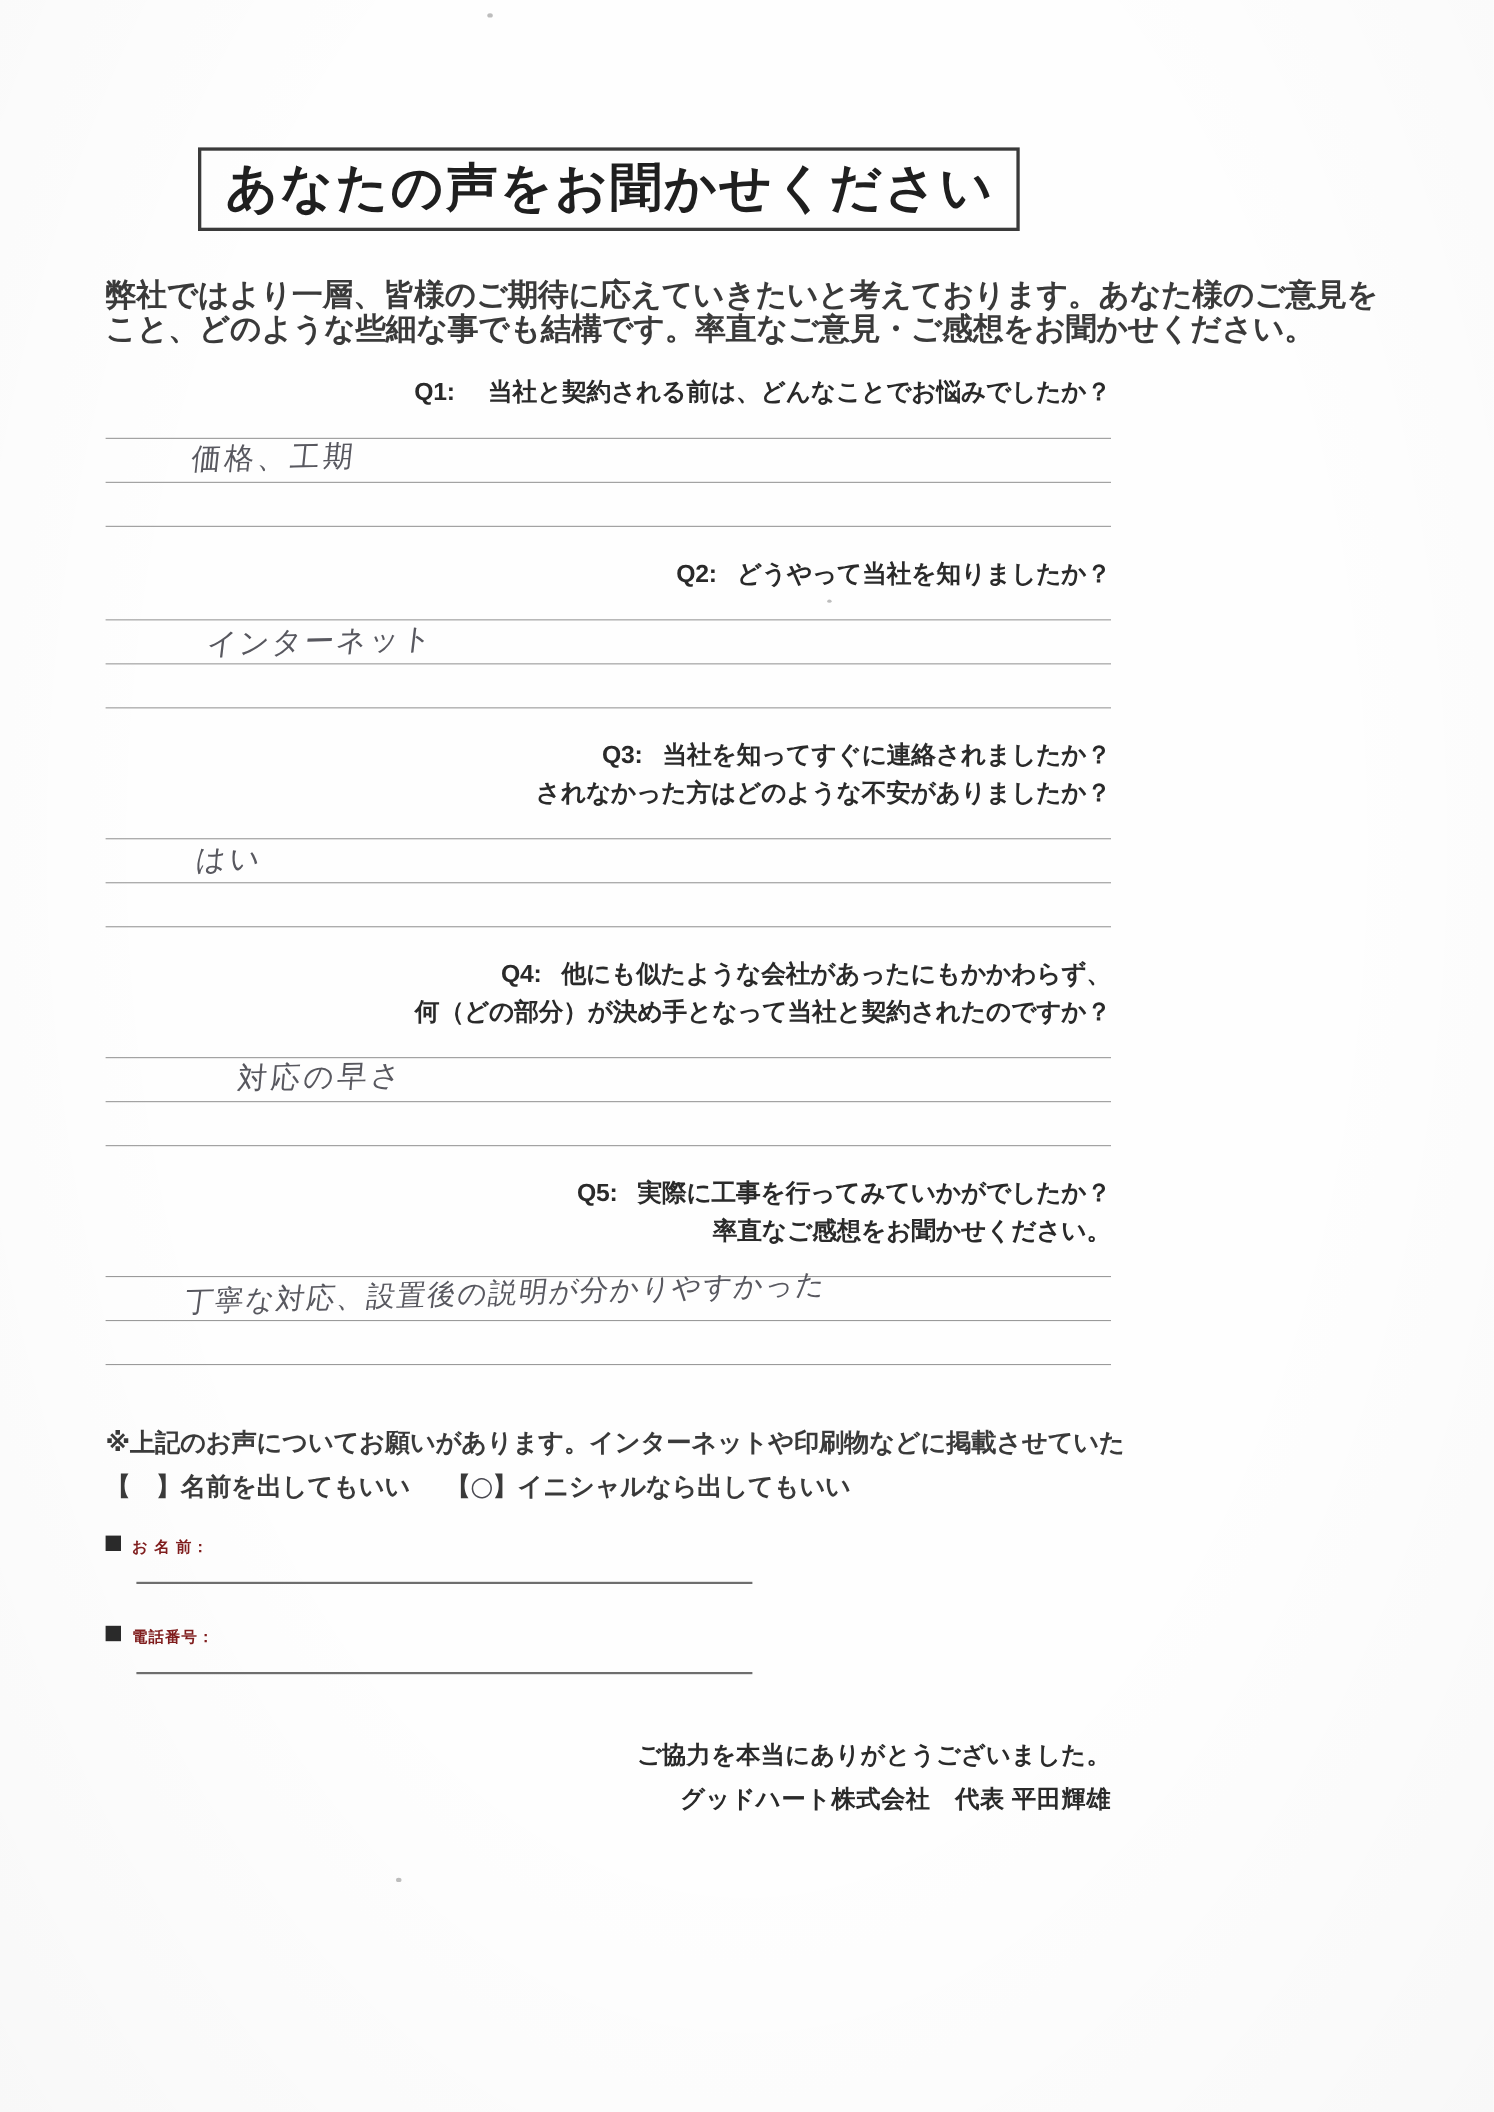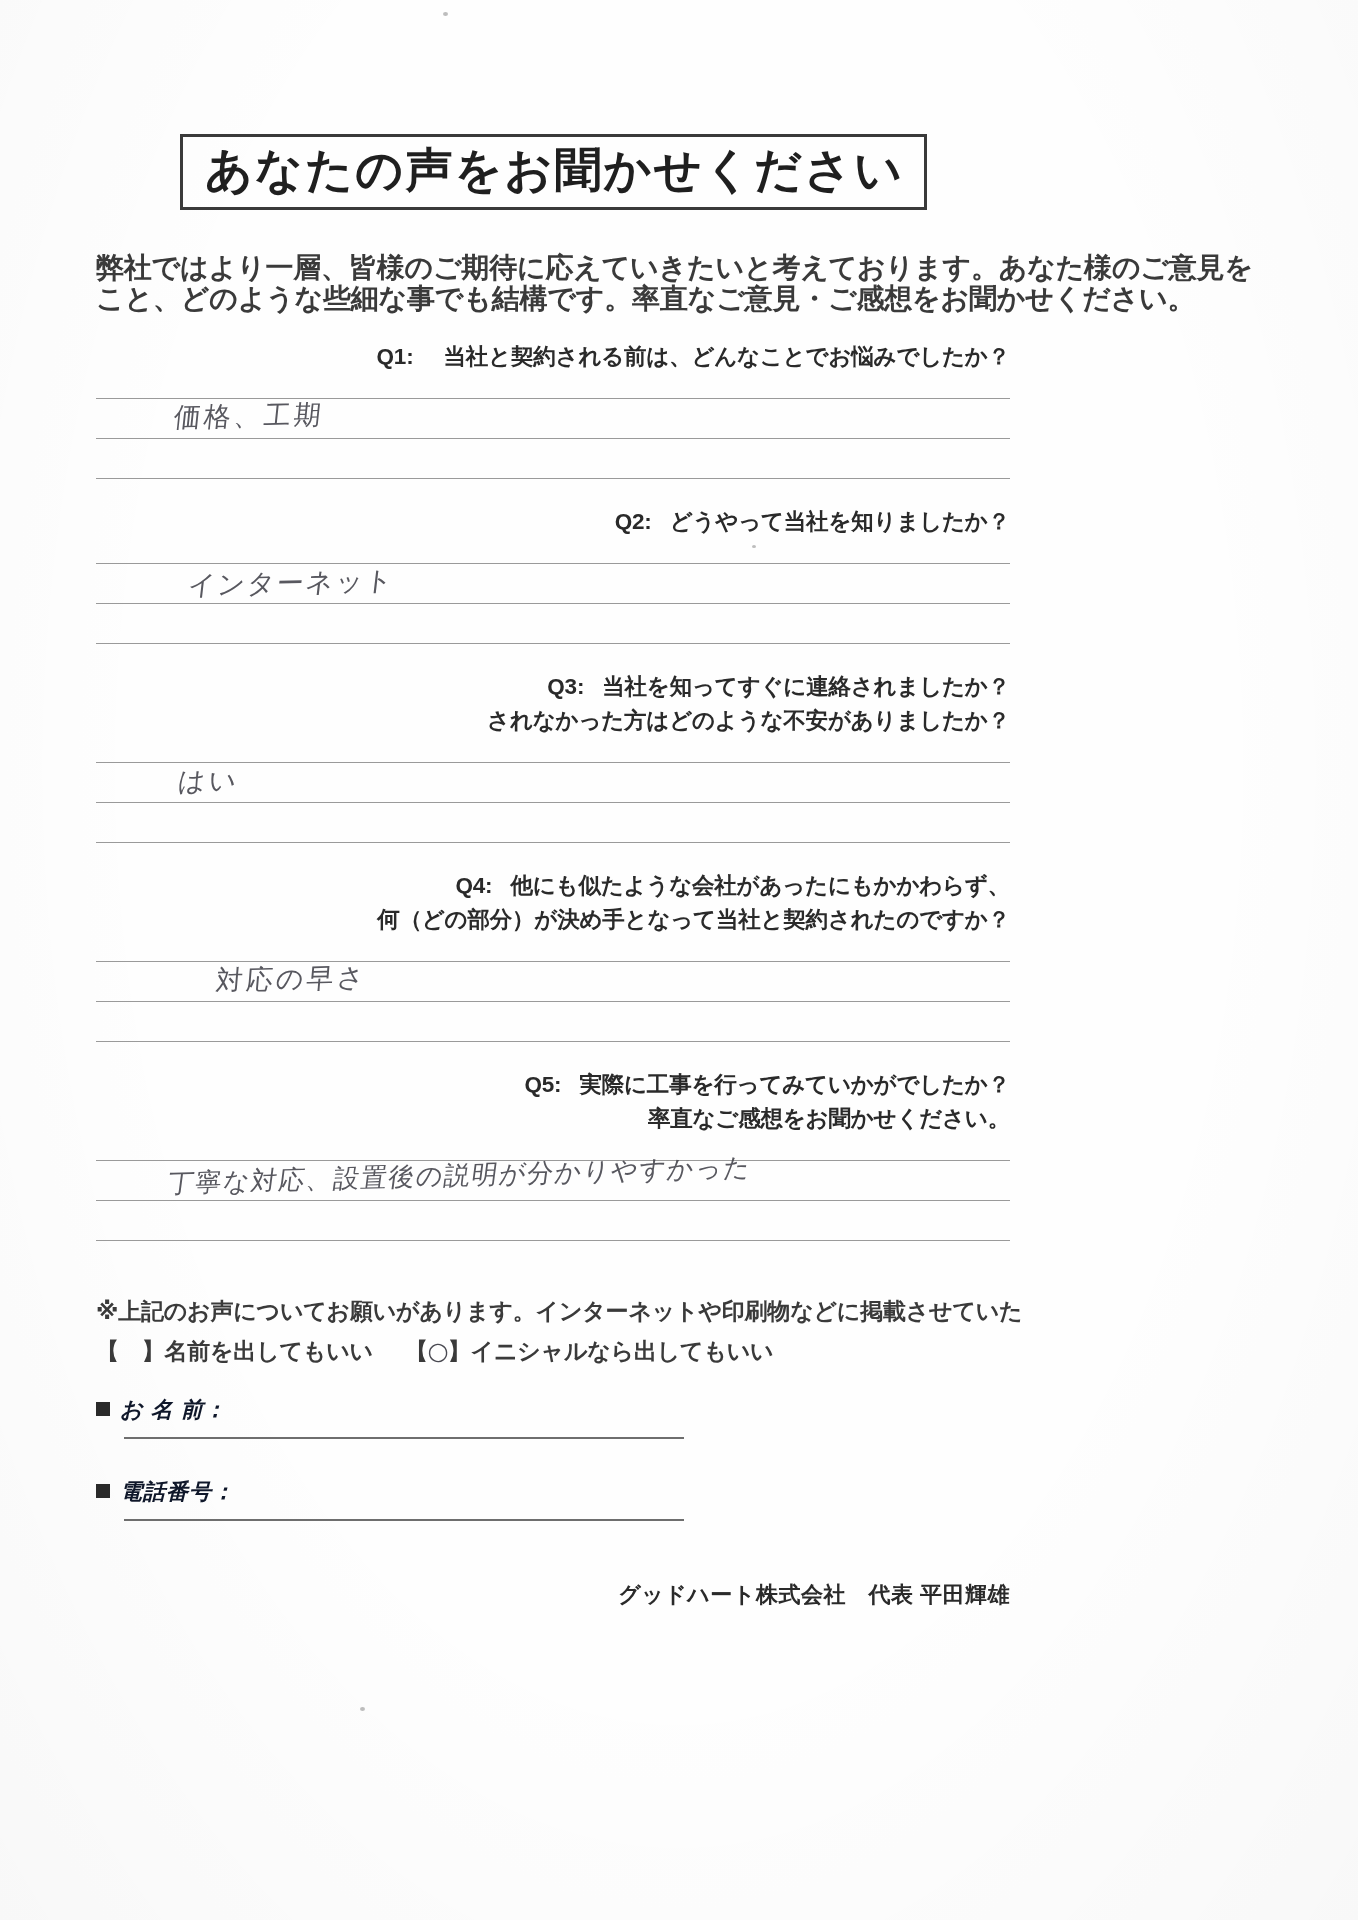--- a/index.html
+++ b/index.html
@@ -130,26 +130,25 @@
     transform: scale(1.05) rotate(-4deg);
   }
 
   
   .field {
     margin-top: 26px;
     position: relative;
     height: 56px;
   }
   .field-label {
-    font-size: 22px;
+    font-size: 14px;
     font-weight: bold;
-    color: #0f172a;
+    color: #7f1d1d;
     letter-spacing: 1px;
     white-space: nowrap;
-    font-style: italic;
   }
   .sq {
     display: inline-block;
     width: 14px; height: 14px;
     background: #2a2a2a;
     margin-right: 10px;
     vertical-align: 1px;
   }
   .field-rule {
     position: absolute;
@@ -286,17 +285,18 @@
     </div>
 
     <div class="field">
       <div class="field-label">
         <span class="sq"></span><span>電話番号：</span>
       </div>
       <div class="field-rule"></div>
     </div>
 
     <div class="footer">
+      <div>ご協力を本当にありがとうございました。</div>
       <div class="rep">グッドハート株式会社　代表 平田輝雄</div>
     </div>
 
   </div>
 </div>
 
 </body></html>

